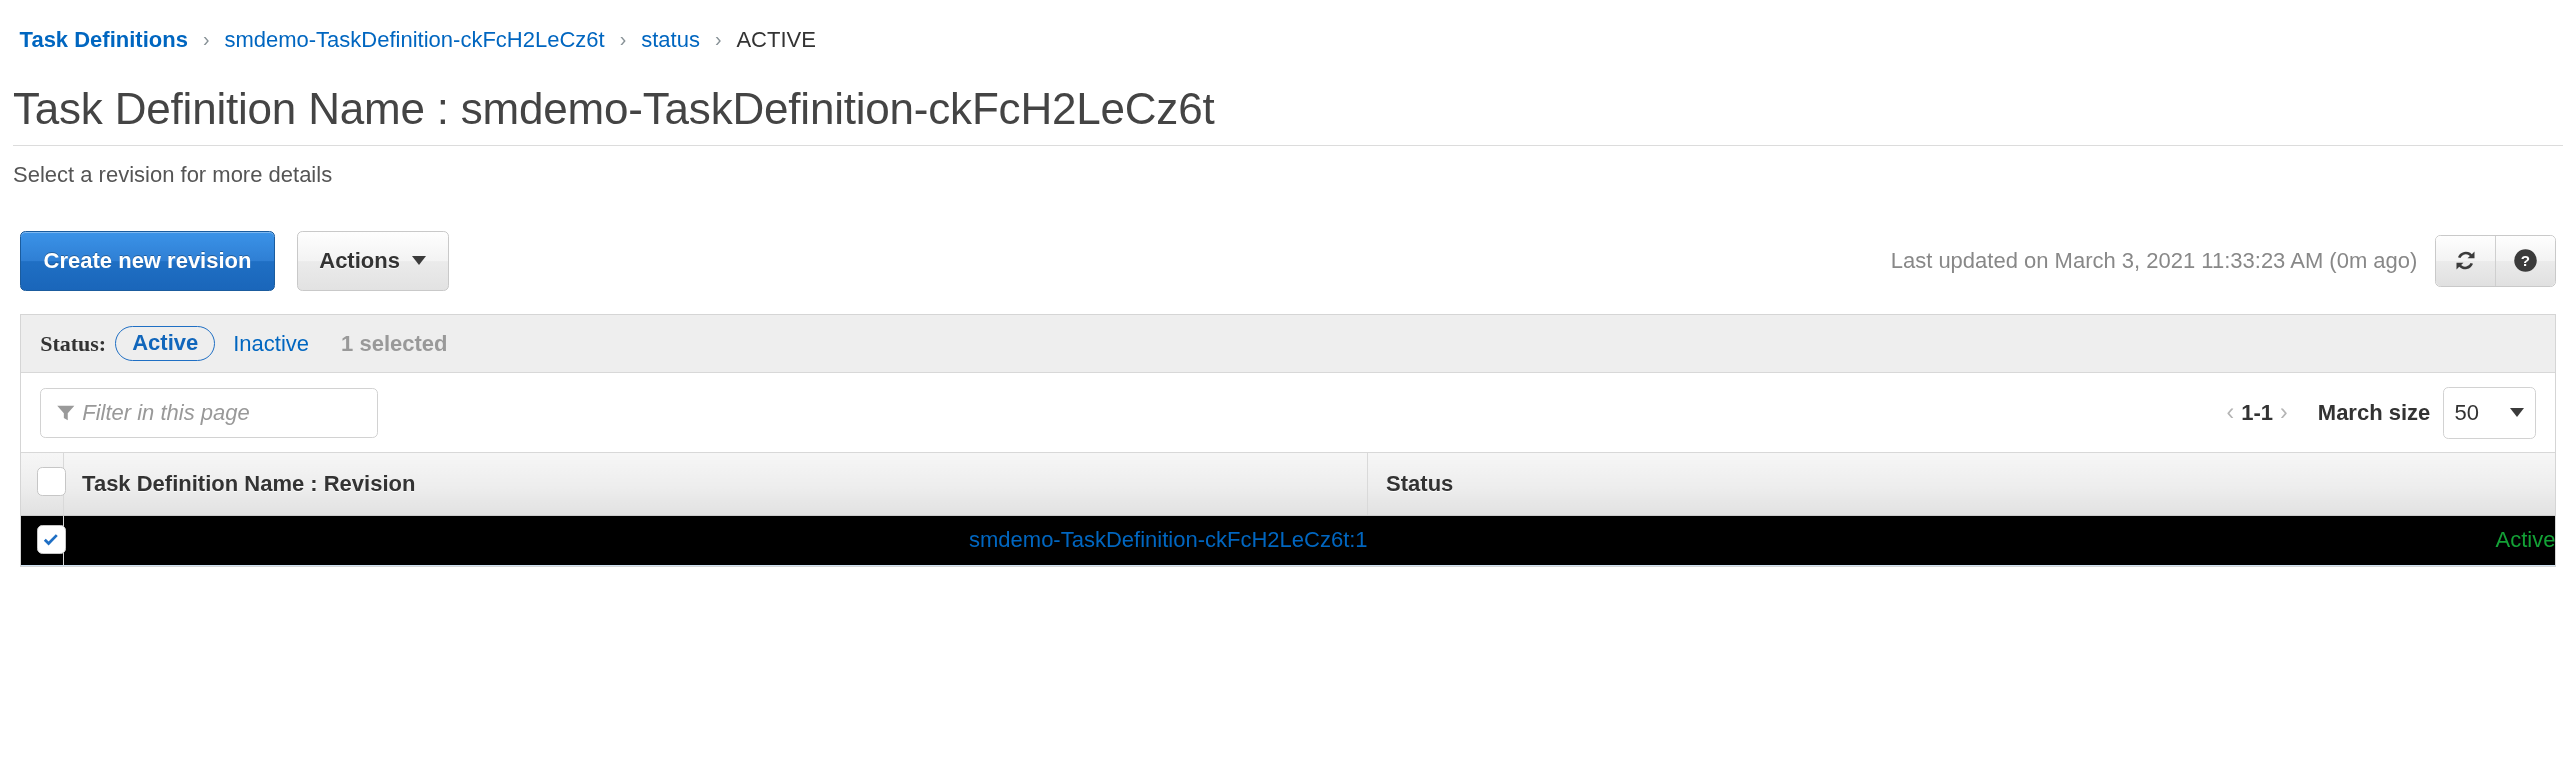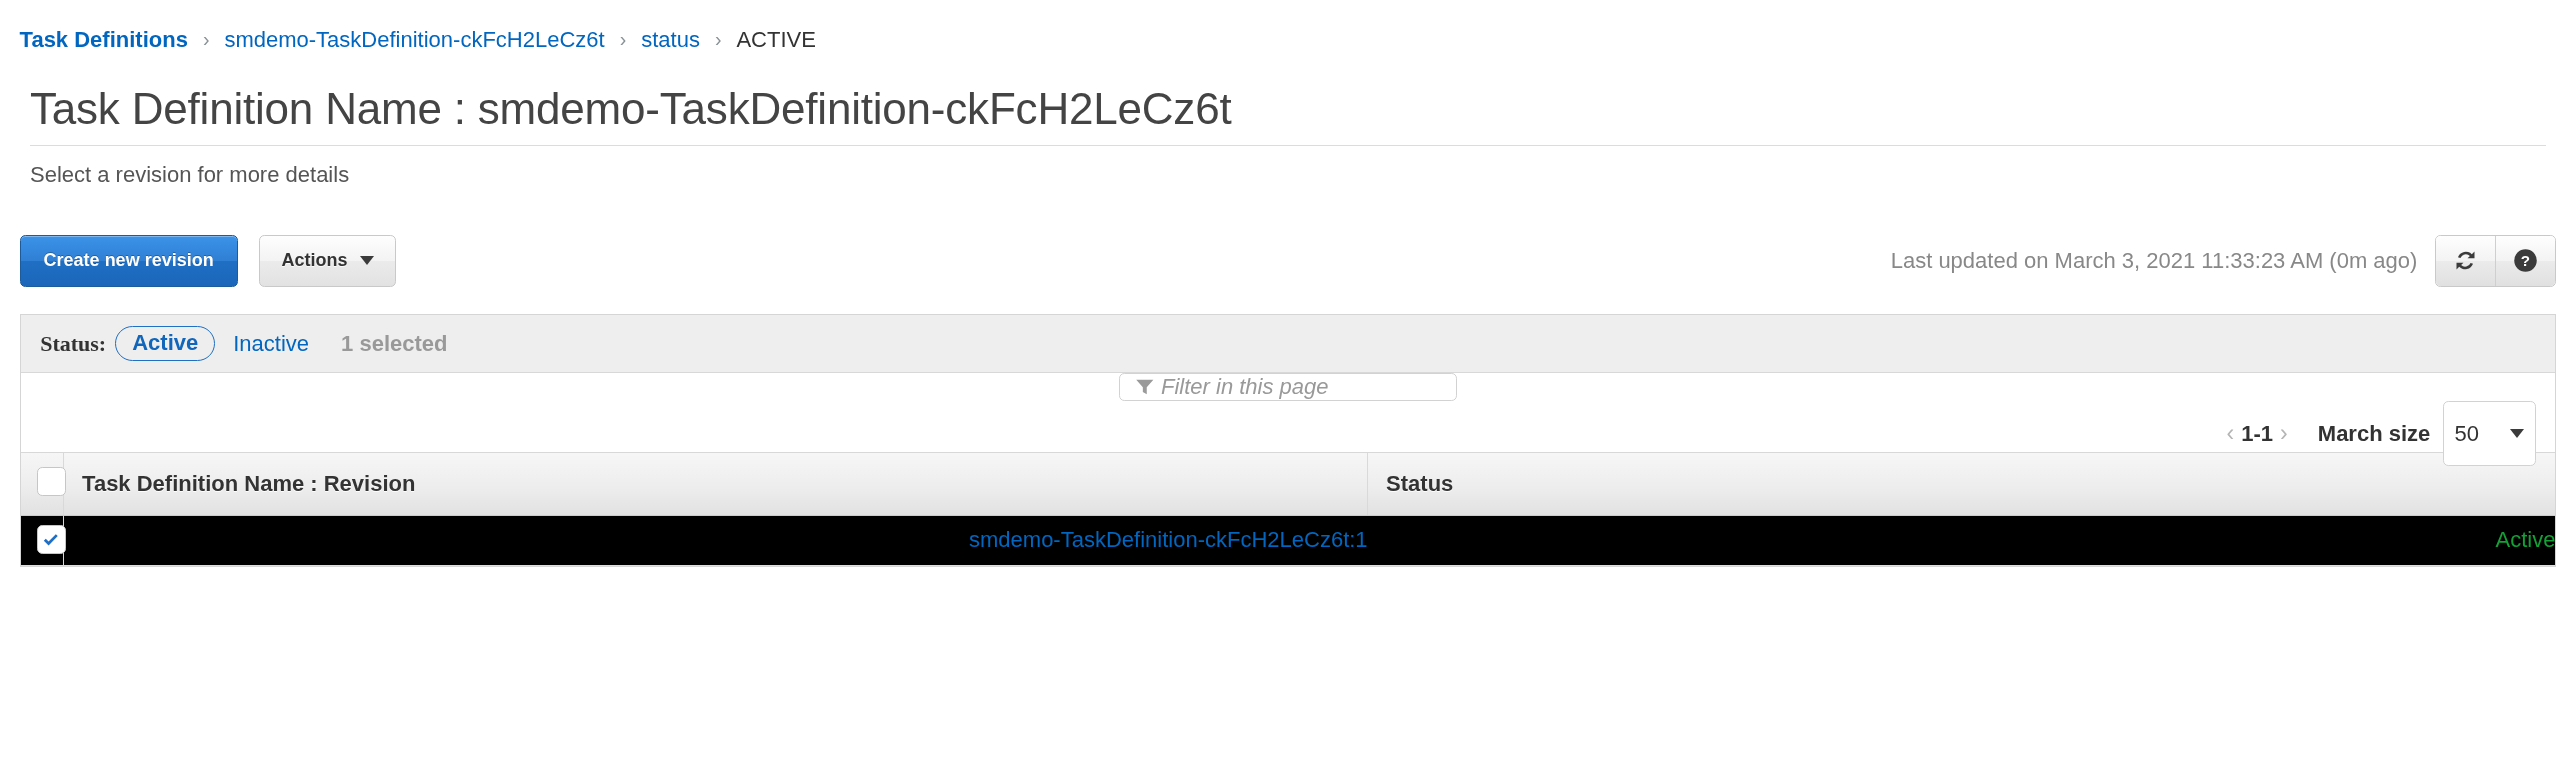--- a/index.html
+++ b/index.html
@@ -31,21 +31,21 @@
   }
   .crumb-link.bold { font-weight: bold; }
   .crumb-sep {
     color: #879196;
     margin: 0 15px;
     font-size: 19.6px;
   }
   .crumb-current { color: #333333; }
 
   
-  .title-wrap { padding: 0 30px; }
+  .title-wrap { padding: 0 13px; }
   .page-title {
     font-size: 44px;
     font-weight: 400;
     color: #444444;
     margin: 33px 0 0 0;
     line-height: 1.15;
     letter-spacing: -0.2px;
   }
   .title-rule {
     border: 0;
@@ -60,24 +60,24 @@
 
   
   .action-bar {
     display: flex;
     align-items: center;
     margin: 46px 19.6px 0 19.6px;
     height: 53px;
   }
   .btn {
     font-family: "Liberation Sans", sans-serif;
-    font-size: 18px;
+    font-size: 22px;
     font-weight: bold;
     border-radius: 5.3px;
-    height: 52px;
+    height: 60px;
     box-sizing: border-box;
     display: inline-flex;
     align-items: center;
     justify-content: center;
     cursor: pointer;
     user-select: none;
   }
   .btn-primary {
     background: linear-gradient(to bottom, #3b93e8 0%, #2f7fd4 50%, #1f6fc4 51%, #1a66ba 100%);
     border: 0.9px solid #1b5c9e;
@@ -167,21 +167,20 @@
   }
 
   .filter-bar {
     background: #ffffff;
     border-bottom: 0.9px solid #d8d8d8;
     height: 80px;
     display: flex;
     align-items: center;
     padding: 0 19.6px;
     box-sizing: border-box;
-    flex-direction: column;
   }
   .filter-input-wrap {
     position: relative;
     width: 338px;
     height: 50px;
   }
   .filter-input {
     width: 100%;
     height: 100%;
     box-sizing: border-box;
@@ -205,21 +204,21 @@
     pointer-events: none;
   }
 
   .pager { margin-left: auto; display: flex; align-items: center; font-size: 22px; }
   .pg-arrow { color: #b5b5b5; font-size: 23px; cursor: pointer; padding: 0 7.1px; }
   .pg-range { font-weight: bold; color: #333333; }
   .pg-label { font-weight: bold; color: #333333; margin-left: 23px; margin-right: 12.5px; }
   .pg-select {
     position: relative;
     width: 93px;
-    height: 65px;
+    height: 52px;
     border: 0.9px solid #d2d2d2;
     border-radius: 5.3px;
     background: #ffffff;
     display: flex;
     align-items: center;
     padding: 0 10.7px;
     box-sizing: border-box;
     cursor: pointer;
   }
   .pg-select-value { color: #333333; }

